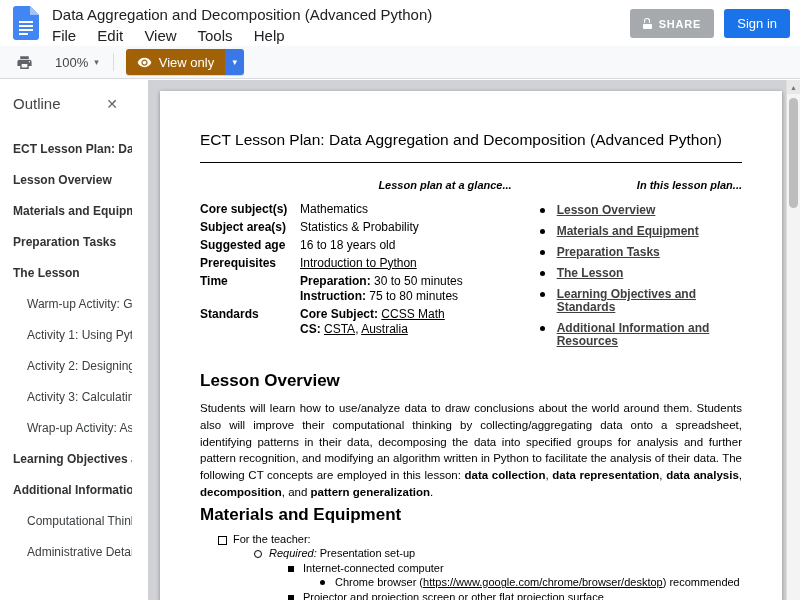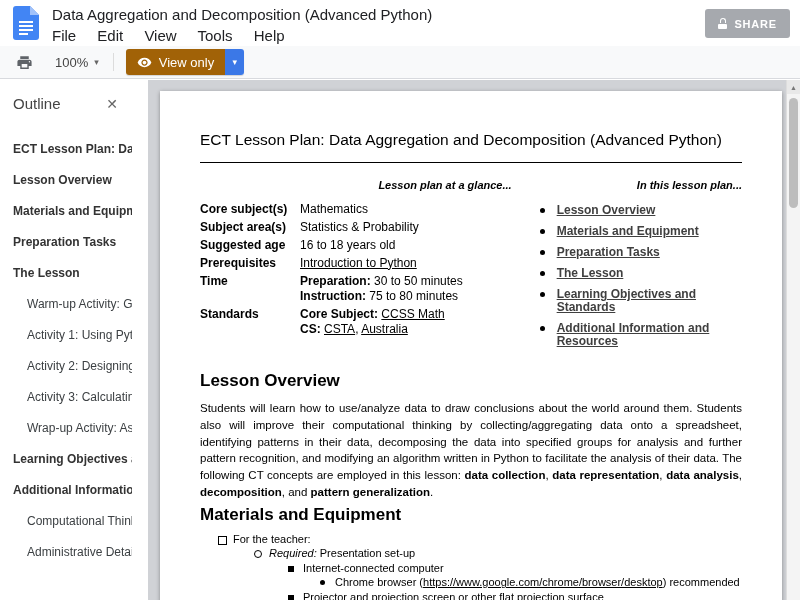--- a/index.html
+++ b/index.html
@@ -6,21 +6,21 @@
   .app{position:relative;width:800px;height:600px;overflow:hidden;
        font-family:"Liberation Sans",sans-serif;background:#fff;color:#202124;}
 
   
   .topbar{position:absolute;top:0;left:0;right:0;height:46px;background:#fff;}
   .docs-icon{position:absolute;left:13px;top:6px;width:26px;height:34px;cursor:pointer;}
   .title-area{position:absolute;left:52px;top:6px;}
   .doc-title{font-size:15px;color:#202124;}
   .menubar{margin-top:4px;font-size:15px;color:#202124;}
   .menu-item{margin-right:17px;cursor:pointer;}
-  .topbar-right{position:absolute;right:10px;top:9px;display:flex;gap:10px;align-items:center;flex-direction:column;}
+  .topbar-right{position:absolute;right:10px;top:9px;display:flex;gap:10px;align-items:center;}
   .share-btn{height:29px;background:#a6a9ae;color:#fff;font-weight:bold;font-size:11px;
              letter-spacing:.8px;border:none;border-radius:3px;padding:0 13px;
              display:flex;align-items:center;font-family:inherit;cursor:pointer;}
   .lock-icon{position:relative;width:9px;height:11px;display:inline-block;margin-right:7px;}
   .lock-icon::before{content:"";position:absolute;top:0;left:1.5px;width:4px;height:4px;
              border:1.5px solid #fff;border-bottom:none;border-radius:3px 3px 0 0;}
   .lock-icon::after{content:"";position:absolute;bottom:0;left:0;width:9px;height:5.5px;
              background:#fff;border-radius:1px;}
   .signin-btn{height:29px;background:#1a73e8;color:#fff;font-size:13px;border:none;
              border-radius:3px;padding:0 13px;font-family:inherit;cursor:pointer;}

